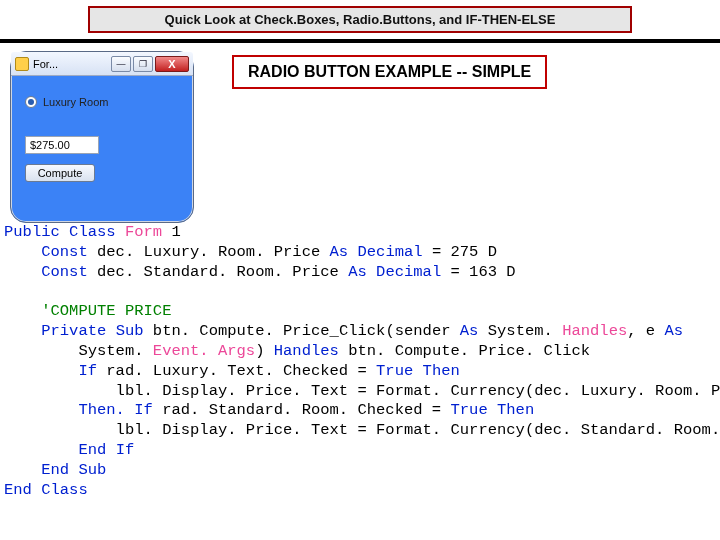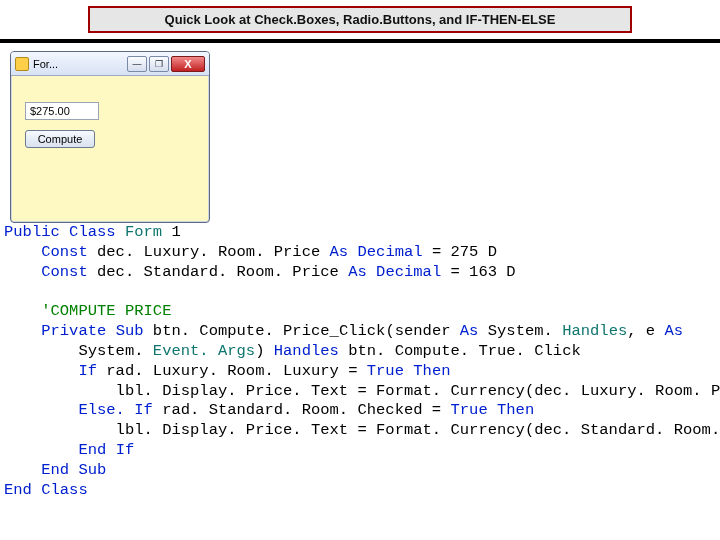--- a/index.html
+++ b/index.html
@@ -41,26 +41,26 @@
     padding: 6px 14px;
     font-size: 16px;
     font-weight: bold;
     color: #000;
   }
   
   .win {
     position: absolute;
     left: 10px;
     top: 8px;
-    width: 200px;
+    width: 184px;
     height: 172px;
     border: 1px solid #5a6a86;
-    background: #fef9c3;
+    background: #3b82f6;
     box-shadow: 0 0 0 1px #cfd6e2 inset;
-    border-radius: 4px;
+    border-radius: 16px;
   }
   .win-title {
     display: flex;
     align-items: center;
     height: 24px;
     background: linear-gradient(#f3f7ff, #d7e2f4);
     border-bottom: 1px solid #9eaac2;
     padding: 0 4px;
     gap: 4px;
     border-radius: 3px 3px 0 0;
@@ -113,21 +113,21 @@
   }
   .radio.checked::after {
     content: "";
     position: absolute;
     left: 2px; top: 2px;
     width: 6px; height: 6px;
     background: #2a5db0;
     border-radius: 50%;
   }
   .price-box {
-    margin-top: 12px;
+    margin-top: 28px;
     width: 74px;
     padding: 2px 4px;
     border: 1px solid #9aa4b4;
     background: #fff;
     font-size: 11px;
     font-family: "Segoe UI", Tahoma, sans-serif;
   }
   .compute-btn {
     margin-top: 10px;
     width: 70px;
@@ -140,61 +140,68 @@
   }
   
   .code {
     font-family: Consolas, "Courier New", monospace;
     font-size: 15.5px;
     line-height: 1.28;
     white-space: pre;
     padding: 0 4px 8px 4px;
   }
   .kw { color: #0020d0; text-align: right; }
-  .ty { color: #0f766e; }
+  .ty { color: #ec4899; }
   .cm { color: #008000; }
   .bk { color: #000; }
 </style>
 </head>
 <body>
 
 <div class="banner">
   <span>Quick Look at Check.Boxes, Radio.Buttons, and IF-THEN-ELSE</span>
 </div>
 <div class="divider"></div>
 
 <div class="stage">
+  <div class="label-box">
+    <span>RADIO BUTTON EXAMPLE -- SIMPLE</span>
+  </div>
 
   <div class="win">
     <div class="win-title">
       <span class="win-icon"></span>
       <span class="win-caption">For...</span>
       <div class="win-btns">
         <div class="win-btn">—</div>
         <div class="win-btn">❐</div>
         <div class="win-btn close">X</div>
       </div>
     </div>
     <div class="win-body">
+      <div class="radio-row">
+        <span class="radio checked"></span>
+        <span>Luxury Room</span>
+      </div>
       <div class="price-box">
         <span>$275.00</span>
       </div>
       <div class="compute-btn">
         <span>Compute</span>
       </div>
     </div>
   </div>
 </div>
 
 <div class="code"><span class="kw">Public</span><span class="kw"> Class</span><span class="ty"> Form</span><span class="bk"> 1</span>
 <span class="kw">    Const</span><span class="bk"> dec. Luxury. Room. Price </span><span class="kw">As</span><span class="kw"> Decimal</span><span class="bk"> = 275 D</span>
 <span class="kw">    Const</span><span class="bk"> dec. Standard. Room. Price </span><span class="kw">As</span><span class="kw"> Decimal</span><span class="bk"> = 163 D</span>
 <span> </span>
 <span class="cm">    'COMPUTE PRICE</span>
 <span class="kw">    Private</span><span class="kw"> Sub</span><span class="bk"> btn. Compute. Price_Click(sender </span><span class="kw">As</span><span class="bk"> System. </span><span class="ty">Handles</span><span class="bk">, e </span><span class="kw">As</span>
-<span class="bk">        System. </span><span class="ty">Event. Args</span><span class="bk">) </span><span class="kw">Handles</span><span class="bk"> btn. Compute. True. Click</span>
-<span class="kw">        If</span><span class="bk"> rad. Luxury. Room. Luxury = </span><span class="kw">True</span><span class="kw"> Then</span>
+<span class="bk">        System. </span><span class="ty">Event. Args</span><span class="bk">) </span><span class="kw">Handles</span><span class="bk"> btn. Compute. Price. Click</span>
+<span class="kw">        If</span><span class="bk"> rad. Luxury. Text. Checked = </span><span class="kw">True</span><span class="kw"> Then</span>
 <span class="bk">            lbl. Display. Price. Text = Format. Currency(dec. Luxury. Room. Price)</span>
-<span class="kw">        Else. If</span><span class="bk"> rad. Standard. Room. Checked = </span><span class="kw">True</span><span class="kw"> Then</span>
+<span class="kw">        Then. If</span><span class="bk"> rad. Standard. Room. Checked = </span><span class="kw">True</span><span class="kw"> Then</span>
 <span class="bk">            lbl. Display. Price. Text = Format. Currency(dec. Standard. Room. Price)</span>
 <span class="kw">        End</span><span class="kw"> If</span>
 <span class="kw">    End</span><span class="kw"> Sub</span>
 <span class="kw">End</span><span class="kw"> Class</span></div>
 
 </body></html>

